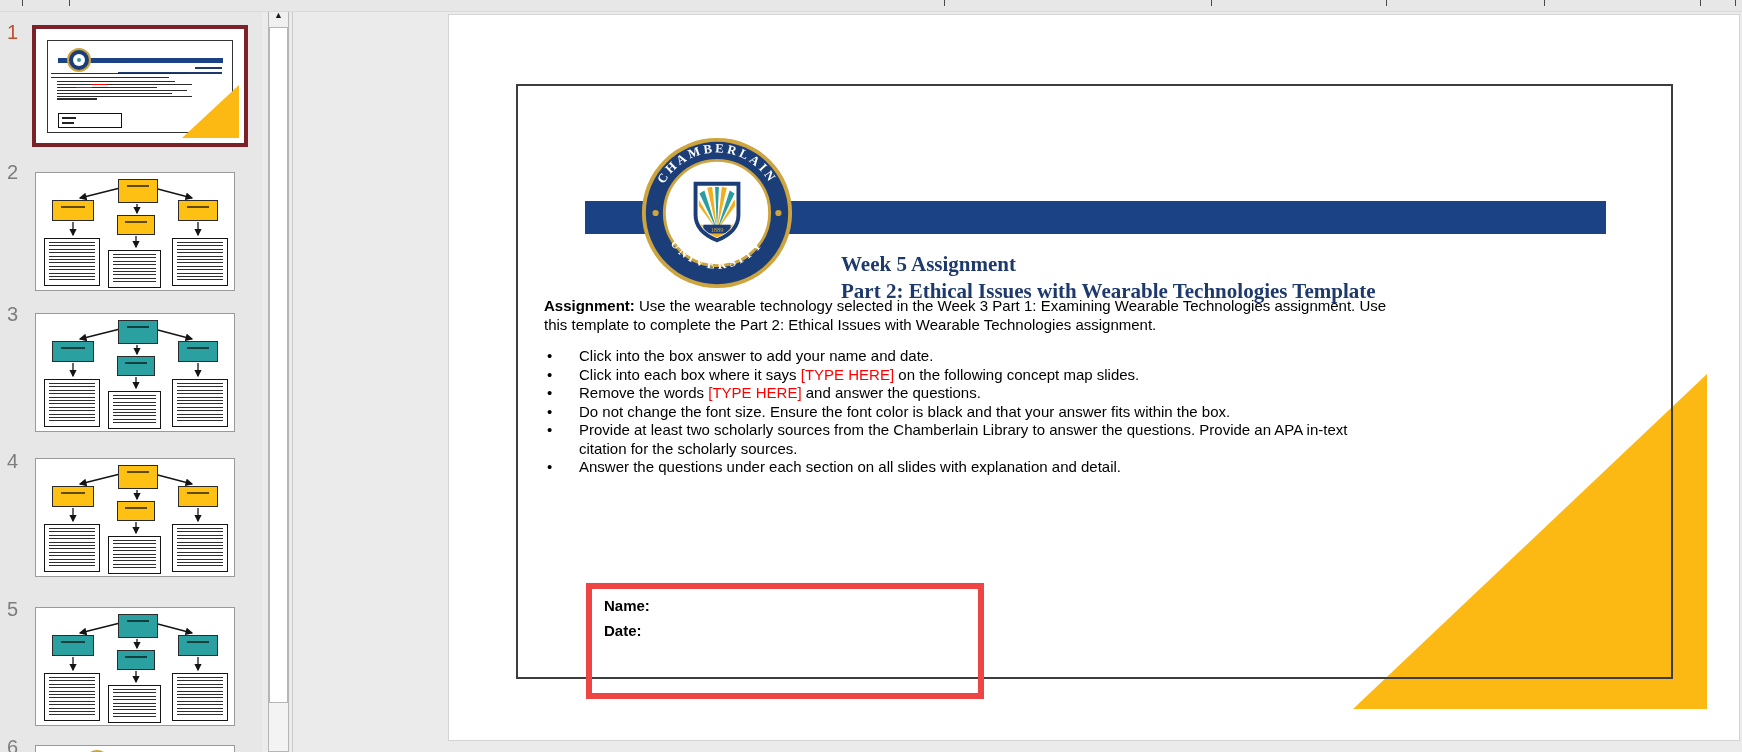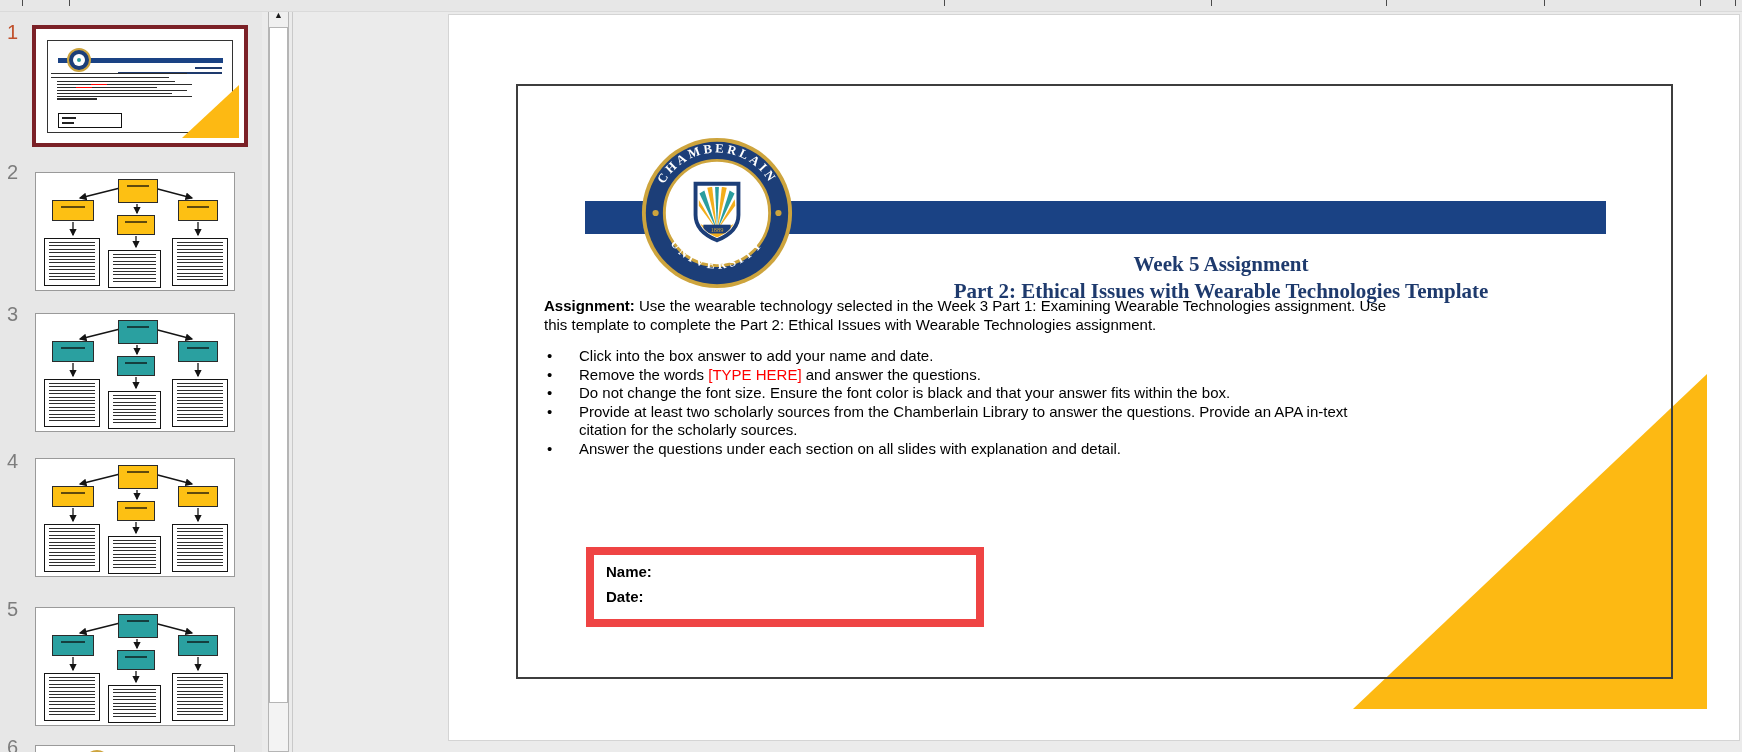--- a/index.html
+++ b/index.html
@@ -52,30 +52,30 @@
   .scrollbar{position:absolute;left:268px;top:3px;width:21px;height:749px;background:#f3f3f3;border:1px solid #b5b5b5;box-sizing:border-box;}
   .sb-btn{position:absolute;left:0;top:0;right:0;height:23px;background:#f0f0f0;border-bottom:1px solid #b9b9b9;text-align:center;line-height:22px;font-size:9px;color:#1a1a1a;}
   .sb-thumb{position:absolute;left:0;top:23px;right:0;height:676px;background:#ffffff;border:1px solid #b5b5b5;box-sizing:border-box;}
   .panel-divider{position:absolute;left:292px;top:11px;width:1px;height:741px;background:#c9c9c9;}
   
   .canvas{position:absolute;left:448px;top:14px;width:1290px;height:725px;background:#fff;border:1px solid #d4d4d4;box-sizing:content-box;}
   .tri-svg{position:absolute;left:904px;top:359px;width:354px;height:335px;z-index:1;}
   .border-rect{position:absolute;left:67px;top:69px;width:1157px;height:595px;border:2px solid #3d3d3d;box-sizing:border-box;z-index:2;}
   .band{position:absolute;left:136px;top:186px;width:1021px;height:33px;background:var(--band_navy);z-index:2;}
   .logo{position:absolute;left:190px;top:120px;width:156px;height:156px;z-index:3;}
-  .slide-title{position:absolute;right:138px;top:236px;width:760px;text-align:center;z-index:3;
+  .slide-title{position:absolute;right:138px;top:236px;width:760px;text-align:left;z-index:3;
     font-family:"Liberation Serif","DejaVu Serif",serif;font-weight:bold;font-size:21px;line-height:27px;color:var(--title_navy);}
   .content-block{position:absolute;left:95px;top:281px;width:848px;z-index:3;font-size:15px;color:#000;}
   .directions{line-height:19px;}
   .directions .b{font-weight:bold;}
   ul.bullets{list-style:none;margin:13px 0 0 0;padding:0;}
   ul.bullets li{position:relative;padding-left:35px;line-height:18.5px;}
   ul.bullets li::before{content:"\2022";position:absolute;left:3px;top:0;}
   .red{color:var(--type_here_red);}
-  .name-box{position:absolute;left:137px;top:532px;width:398px;height:80px;border:8px solid #ef4444;box-sizing:border-box;z-index:3;}
+  .name-box{position:absolute;left:137px;top:568px;width:398px;height:116px;border:6px solid #ef4444;box-sizing:border-box;z-index:3;}
   .nb-line{margin:8px 0 0 12px;font-weight:bold;font-size:15px;color:#000;}
   .nb-line + .nb-line{}
 </style>
 </head>
 <body>
 
 <div class="ruler-strip">
     <div class="ruler-tick" style="left: 22px;"></div>
     <div class="ruler-tick" style="left: 69px;"></div>
     <div class="ruler-tick" style="left: 944px;"></div>
@@ -278,20 +278,21 @@
     <div>Week 5 Assignment</div>
     <div>Part 2: Ethical Issues with Wearable Technologies Template</div>
   </div>
 
   <div class="content-block">
     <div class="directions">
       <span class="b">Assignment:</span><span> Use the wearable technology selected in the Week 3 Part 1: Examining Wearable Technologies assignment. Use this template to complete the Part 2: Ethical Issues with Wearable Technologies assignment.</span>
     </div>
     <ul class="bullets">
       <li><span>Click into the box answer to add your name and date.</span><span class="red"></span><span></span></li>
+      <li><span>Click into each box where it says </span><span class="red">[TYPE HERE]</span><span> on the following concept map slides.</span></li>
       <li><span>Remove the words </span><span class="red">[TYPE HERE]</span><span> and answer the questions.</span></li>
       <li><span>Do not change the font size. Ensure the font color is black and that your answer fits within the box.</span><span class="red"></span><span></span></li>
       <li><span>Provide at least two scholarly sources from the Chamberlain Library to answer the questions. Provide an APA in-text citation for the scholarly sources.</span><span class="red"></span><span></span></li>
       <li><span>Answer the questions under each section on all slides with explanation and detail.</span><span class="red"></span><span></span></li>
     </ul>
   </div>
 
   <div class="name-box">
     <div class="nb-line">Name:</div>
     <div class="nb-line">Date:</div>

